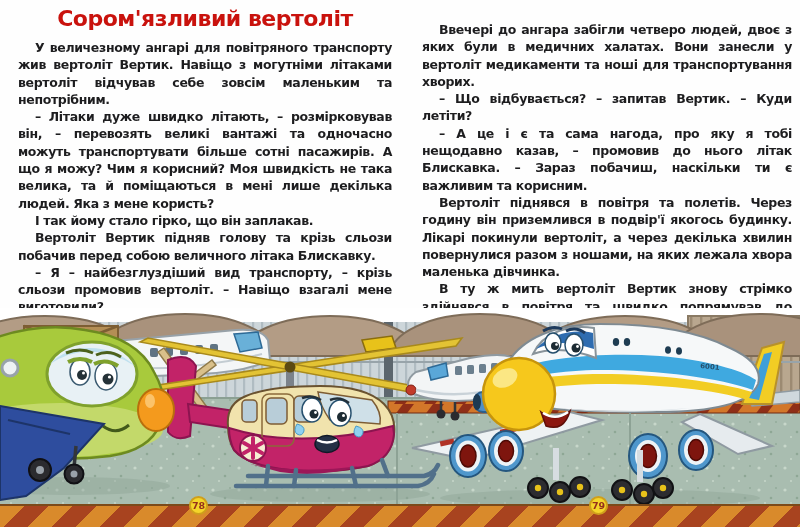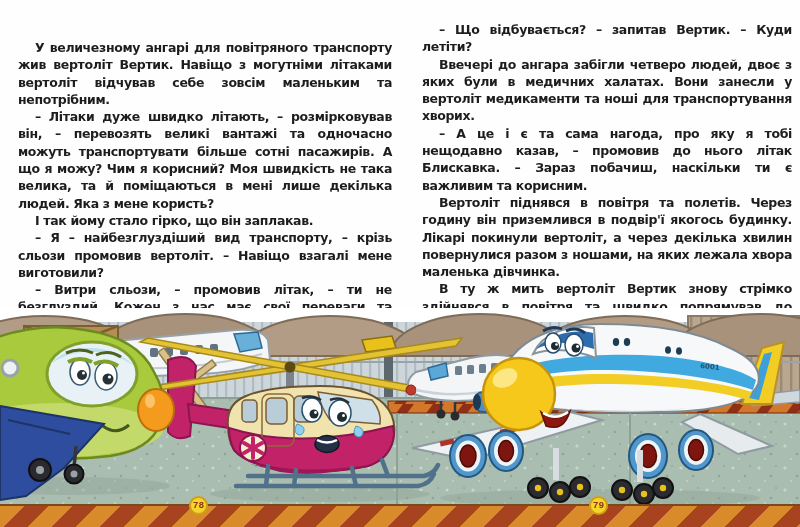--- a/index.html
+++ b/index.html
@@ -25,46 +25,48 @@
   .stripe-band{
     position:absolute;left:0;top:504px;width:800px;height:23px;
     border-top:2px solid #7c4a1a;box-sizing:border-box;
     background:repeating-linear-gradient(135deg,#d98a2b 0 17px,#a8431f 17px 34px);
     z-index:5;
   }
   .page-badge{
     position:absolute;width:19px;height:19px;border-radius:50%;
     background:#f4d52a;border:2px solid #cf9f1b;box-sizing:border-box;
     color:#96301c;font-size:9.5px;font-weight:bold;
-    display:flex;align-items:center;justify-content:center;z-index:6;font-family:Liberation Mono, monospace;
+    display:flex;align-items:center;justify-content:center;z-index:6;
   }
   .badge-left{left:189px;top:496px;}
   .badge-right{left:589px;top:496px;}
 </style>
 </head>
 <body>
 
 <div class="sheet">
 
+  <h1 class="story-title">Сором'язливий вертоліт</h1>
 
   <div class="textcol col-left">
     <div>
         <p>У величезному ангарі для повітряного транспорту жив вертоліт Вертик. Навіщо з могутніми літаками вертоліт відчував себе зовсім маленьким та непотрібним.</p>
         <p>– Літаки дуже швидко літають, – розмірковував він, – перевозять великі вантажі та одночасно можуть транспортувати більше сотні пасажирів. А що я можу? Чим я корисний? Моя швидкість не така велика, та й поміщаються в мені лише декілька людей. Яка з мене користь?</p>
         <p>І так йому стало гірко, що він заплакав.</p>
+        <p>Вертоліт Вертик підняв голову та крізь сльози побачив перед собою величного літака Блискавку.</p>
         <p>– Я – найбезглуздіший вид транспорту, – крізь сльози промовив вертоліт. – Навіщо взагалі мене виготовили?</p>
         <p>– Витри сльози, – промовив літак, – ти не безглуздий. Кожен з нас має свої переваги та недоліки. Чи тобі зда-</p>
       </div>
     <p class="last-line">ється, що я ідеальний?</p>
   </div>
 
   <div class="textcol col-right">
     <div>
+        <p>Ввечері до ангара забігли четверо людей, двоє з яких були в медичних халатах. Вони занесли у вертоліт медикаменти та ноші для транспортування хворих.</p>
         <p>– Що відбувається? – запитав Вертик. – Куди летіти?</p>
-        <p>Ввечері до ангара забігли четверо людей, двоє з яких були в медичних халатах. Вони занесли у вертоліт медикаменти та ноші для транспортування хворих.</p>
         <p>– А це і є та сама нагода, про яку я тобі нещодавно казав, – промовив до нього літак Блискавка. – Зараз побачиш, наскільки ти є важливим та корисним.</p>
         <p>Вертоліт піднявся в повітря та полетів. Через годину він приземлився в подвір'ї якогось будинку. Лікарі покинули вертоліт, а через декілька хвилин повернулися разом з ношами, на яких лежала хвора маленька дівчинка.</p>
         <p>В ту ж мить вертоліт Вертик знову стрімко здійнявся в повітря та швидко попрямував до лікарні, на подвір'ї якої лікарі вже чекали його приземлення. Маленьку хвору дівчинку забрали з вертольота та понесли в лікарню.</p>
       </div>
   </div>
 
   <svg class="illo" viewBox="0 0 800 200">
     <defs>
       <pattern id="rib" width="9" height="10" patternUnits="userSpaceOnUse">
         <rect width="9" height="10" fill="#cdd6da"></rect>

